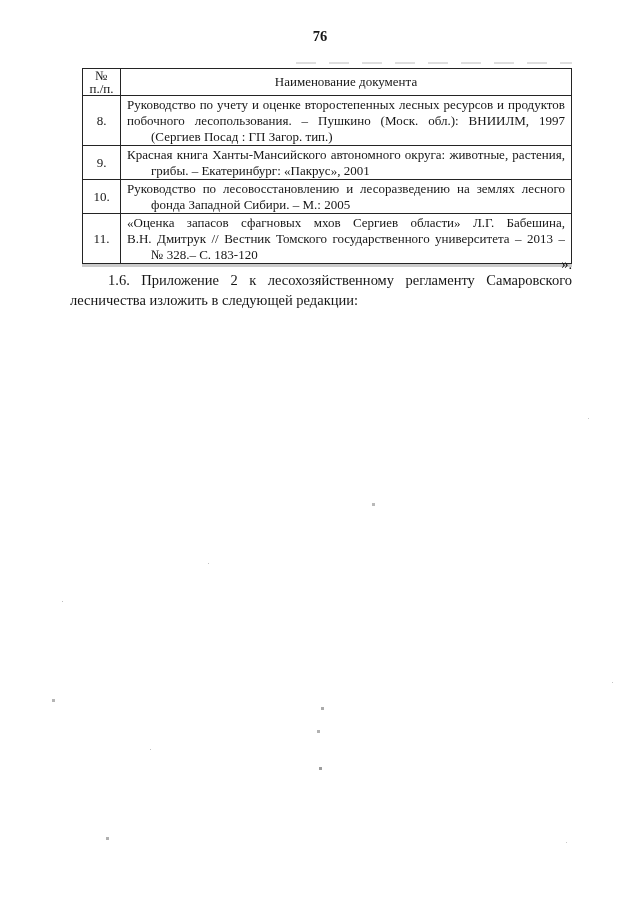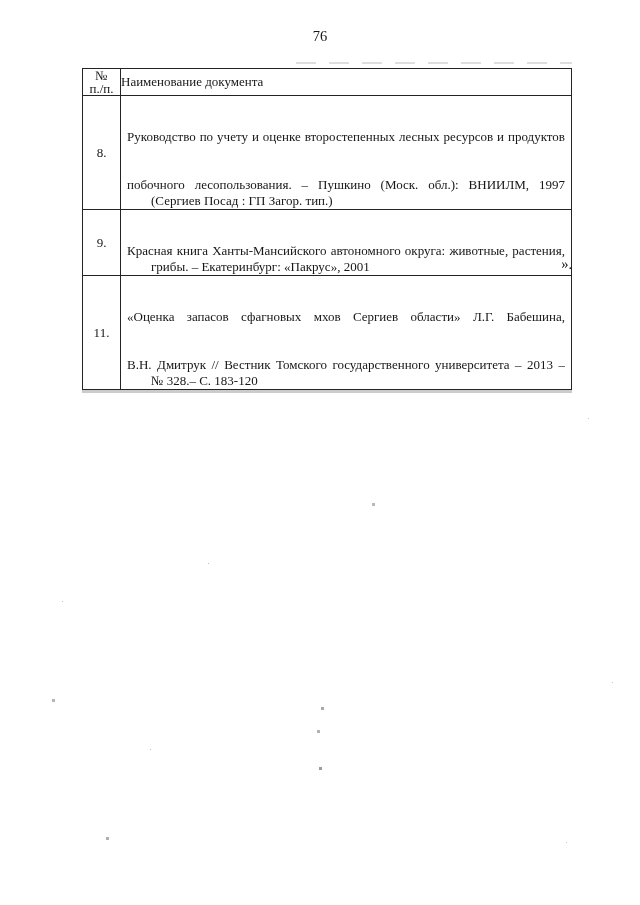--- a/index.html
+++ b/index.html
@@ -16,20 +16,21 @@
     color: #161616;
     overflow: hidden;
   }
   .page-number {
     position: absolute;
     top: 28px;
     left: 0;
     width: 640px;
     text-align: center;
     font-size: 14.5px;
+    font-weight: bold;
   }
   
   .artifact-dashes {
     position: absolute;
     top: 62px;
     left: 296px;
     width: 276px;
     height: 2px;
     background: repeating-linear-gradient(90deg, #d6d6d6 0 20px, transparent 20px 33px);
     opacity: 0.8;
@@ -71,42 +72,41 @@
   }
   .doc-table th.num-col {
     width: 38px;
     height: 27px;
     line-height: 13px;
     text-align: center;
     vertical-align: middle;
     padding: 0;
   }
   .doc-table th.doc-col {
-    text-align: left;
+    text-align: center;
     vertical-align: middle;
     padding: 0;
   }
   .doc-table td.num {
     text-align: center;
     vertical-align: middle;
     padding: 0;
   }
   .doc-table td.doc {
     vertical-align: top;
     padding: 1px 6px 0 6px;
   }
   .doc-table tr.r3 { height: 50px; }  
   .doc-table tr.r2 { height: 32px; }  
   .doc-table tr.r3b { height: 48px; }
   .jl {  
     text-align: justify;
     text-align-last: justify;
     white-space: nowrap;
     overflow: hidden;
-    margin-top: 32px;
   }
   .ll {  
     text-align: left;
     white-space: nowrap;
     overflow: hidden;
     margin-left: 24px;
   }
   .closing-mark {
     position: absolute;
     left: 82px;
@@ -166,27 +166,38 @@
           <div class="ll">(Сергиев Посад : ГП Загор. тип.)</div>
         </td>
       </tr>
       <tr class="r2">
         <td class="num">9.</td>
         <td class="doc">
           <div class="jl">Красная книга Ханты-Мансийского автономного округа: животные, растения,</div>
           <div class="ll">грибы. – Екатеринбург: «Пакрус», 2001</div>
         </td>
       </tr>
+      <tr class="r2">
+        <td class="num">10.</td>
+        <td class="doc">
+          <div class="jl">Руководство по лесовосстановлению и лесоразведению на землях лесного</div>
+          <div class="ll">фонда Западной Сибири. – М.: 2005</div>
+        </td>
+      </tr>
       <tr class="r3b">
         <td class="num">11.</td>
         <td class="doc">
           <div class="jl">«Оценка запасов сфагновых мхов Сергиев области» Л.Г. Бабешина,</div>
           <div class="jl">В.Н. Дмитрук // Вестник Томского государственного университета – 2013 –</div>
           <div class="ll">№ 328.– С. 183-120</div>
         </td>
       </tr>
     </tbody>
   </table>
 
   <div class="closing-mark">».</div>
 
+  <div class="paragraph">
+    <div class="pl-first">1.6. Приложение 2 к лесохозяйственному регламенту Самаровского</div>
+    <div class="pl-rest">лесничества изложить в следующей редакции:</div>
+  </div>
 
 </div>
 
 </body></html>

